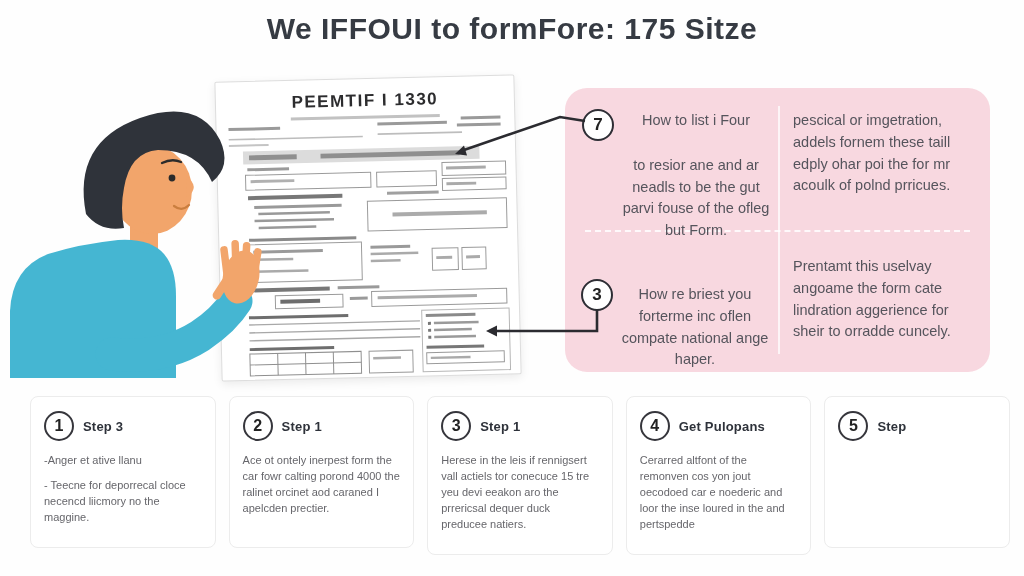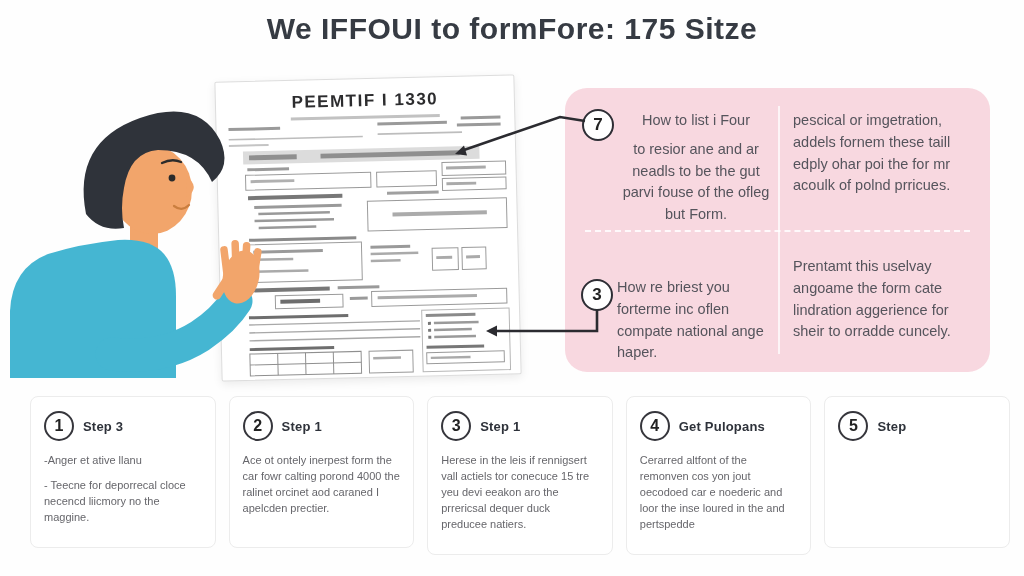--- a/index.html
+++ b/index.html
@@ -51,24 +51,24 @@
   .h-divider{position:absolute;left:20px;right:20px;top:50%;border-top:2px dashed rgba(255,255,255,.85);}
   .badge{
     position:absolute;width:32px;height:32px;border-radius:50%;
     background:#fff;border:2px solid var(--circle-ink);
     display:flex;align-items:center;justify-content:center;
     font-size:17px;font-weight:700;color:#222;z-index:4;
   }
   .badge-7{left:17px;top:21px;}
   .badge-3{left:16px;top:191px;}
   .cell{position:absolute;color:var(--callout-text);font-size:14.5px;line-height:1.5;}
-  .cell .c-title{margin-bottom:7px;}
+  .cell .c-title{margin-bottom:23px;}
   .cell.tl{left:56px;top:22px;width:150px;text-align:center;}
   .cell.tr{left:228px;top:22px;width:180px;text-align:left;}
-  .cell.bl{left:52px;top:189px;width:156px;}
+  .cell.bl{left:52px;top:196px;width:156px;text-align:center;}
   .cell.br{left:228px;top:168px;width:182px;text-align:left;}
 
   
   .steps{
     position:absolute;left:30px;top:396px;width:980px;
     display:flex;gap:13px;align-items:flex-start;z-index:3;
   }
   .step-card{
     flex:1;min-height:152px;background:#fff;border:1px solid #ececec;border-radius:8px;
     padding:14px 13px 12px 13px;

